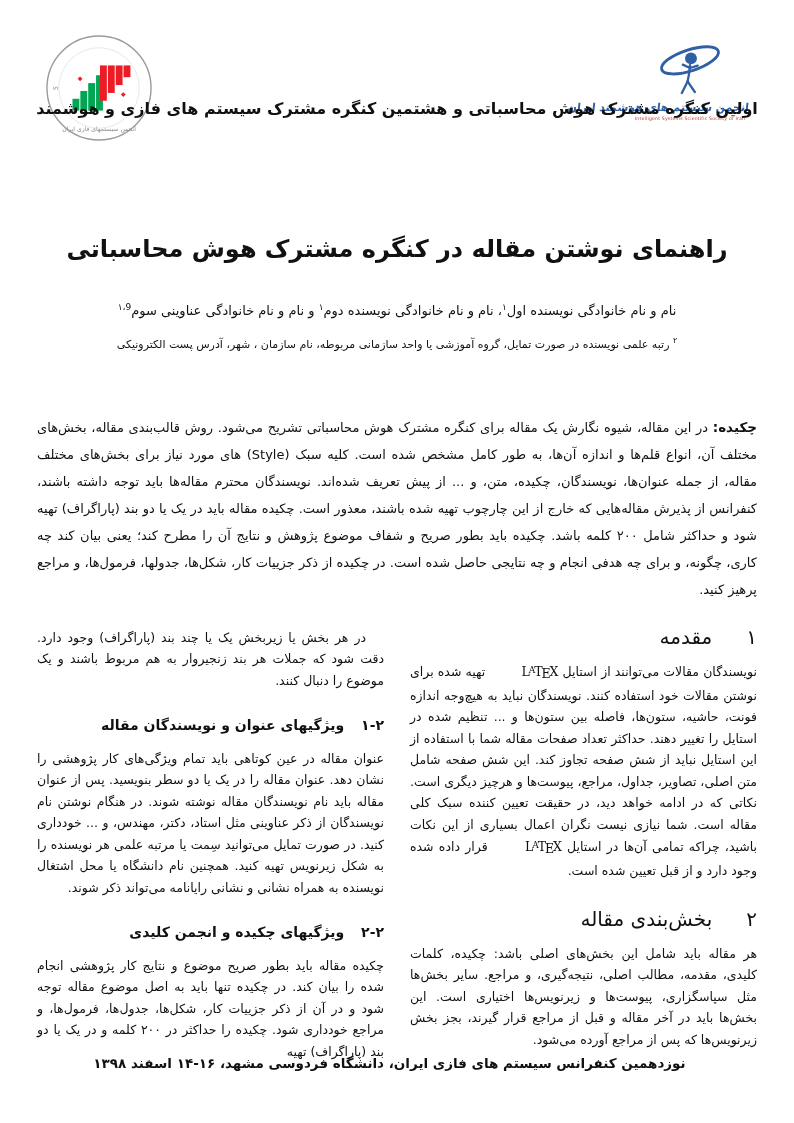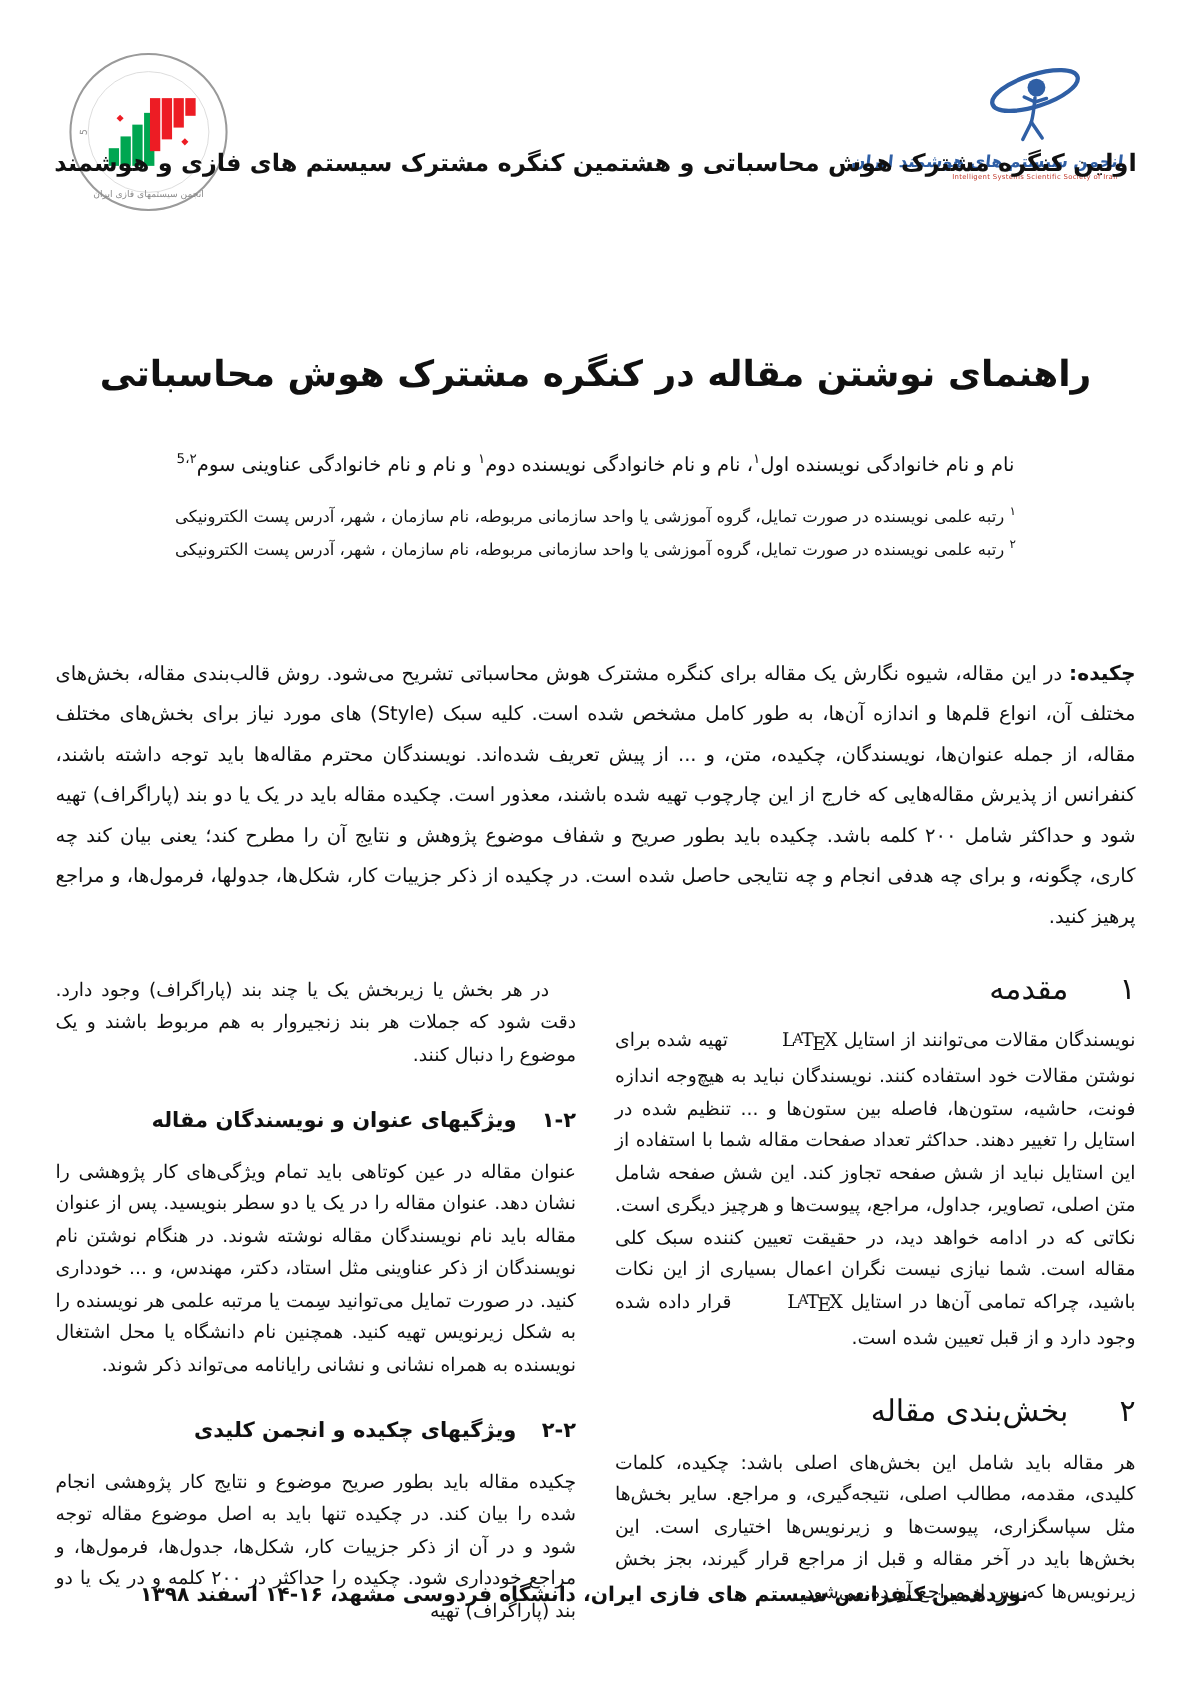--- a/index.html
+++ b/index.html
@@ -115,25 +115,24 @@
       <div class="isssi-persian">انجمن سیستم های هوشمند ایران</div>
       <div class="isssi-english">Intelligent Systems Scientific Society of Iran</div>
     </div>
 
     <div class="congress-line">اولین کنگره مشترک هوش محاسباتی و هشتمین کنگره مشترک سیستم های فازی و هوشمند</div>
   </div>
 
   <h1 class="paper-title">راهنمای نوشتن مقاله در کنگره مشترک هوش محاسباتی</h1>
 
   <div class="authors">
-    <span>نام و نام خانوادگی نویسنده اول</span><sup>۱</sup><span>، </span><span>نام و نام خانوادگی نویسنده دوم</span><sup>۱</sup><span> و </span><span>نام و نام خانوادگی عناوینی سوم</span><sup>5،۲</sup>
+    <span>نام و نام خانوادگی نویسنده اول</span><sup>۱</sup><span>، </span><span>نام و نام خانوادگی نویسنده دوم</span><sup>۱</sup><span> و </span><span>نام و نام خانوادگی عناوینی سوم</span><sup>۱،9</sup>
   </div>
 
   <div class="affiliations">
-    <div><sup>۱</sup><span> رتبه علمی نویسنده در صورت تمایل، گروه آموزشی یا واحد سازمانی مربوطه، نام سازمان ، شهر، آدرس پست الکترونیکی</span></div>
     <div><sup>۲</sup><span> رتبه علمی نویسنده در صورت تمایل، گروه آموزشی یا واحد سازمانی مربوطه، نام سازمان ، شهر، آدرس پست الکترونیکی</span></div>
   </div>
 
   <p class="abstract">
     <span class="lead">چکیده:</span>
     <span>در این مقاله، شیوه نگارش یک مقاله برای کنگره مشترک هوش محاسباتی تشریح می‌شود. روش قالب‌بندی مقاله، بخش‌های مختلف آن، انواع قلم‌ها و اندازه آن‌ها، به طور کامل مشخص شده است. کلیه سبک (Style) های مورد نیاز برای بخش‌های مختلف مقاله، از جمله عنوان‌ها، نویسندگان، چکیده، متن، و ... از پیش تعریف شده‌اند. نویسندگان محترم مقاله‌ها باید توجه داشته باشند، کنفرانس از پذیرش مقاله‌هایی که خارج از این چارچوب تهیه شده باشند، معذور است. چکیده مقاله باید در یک یا دو بند (پاراگراف) تهیه شود و حداکثر شامل ۲۰۰ کلمه باشد. چکیده باید بطور صریح و شفاف موضوع پژوهش و نتایج آن را مطرح کند؛ یعنی بیان کند چه کاری، چگونه، و برای چه هدفی انجام و چه نتایجی حاصل شده است. در چکیده از ذکر جزییات کار، شکل‌ها، جدولها، فرمول‌ها، و مراجع پرهیز کنید.</span>
   </p>
 
 
   <div class="columns">

